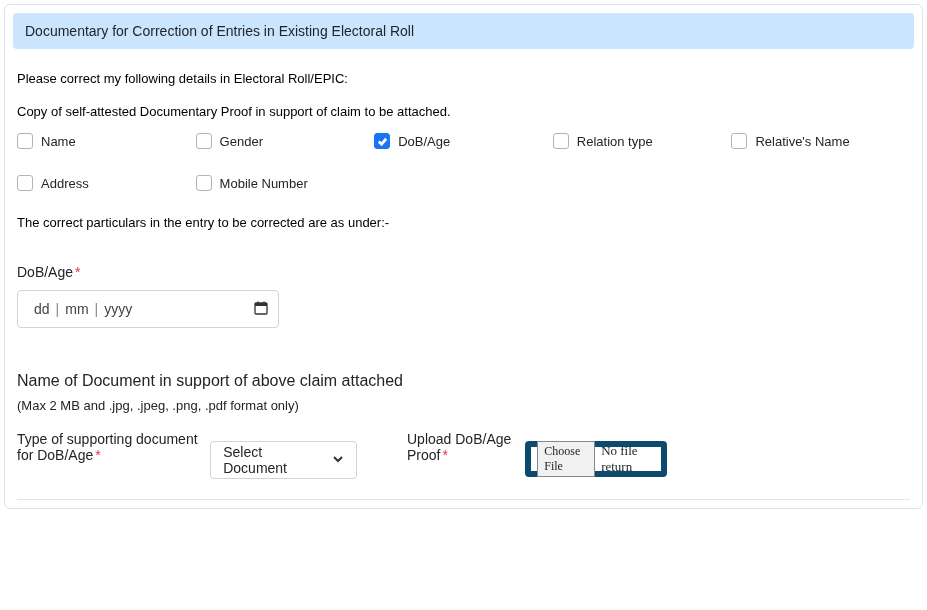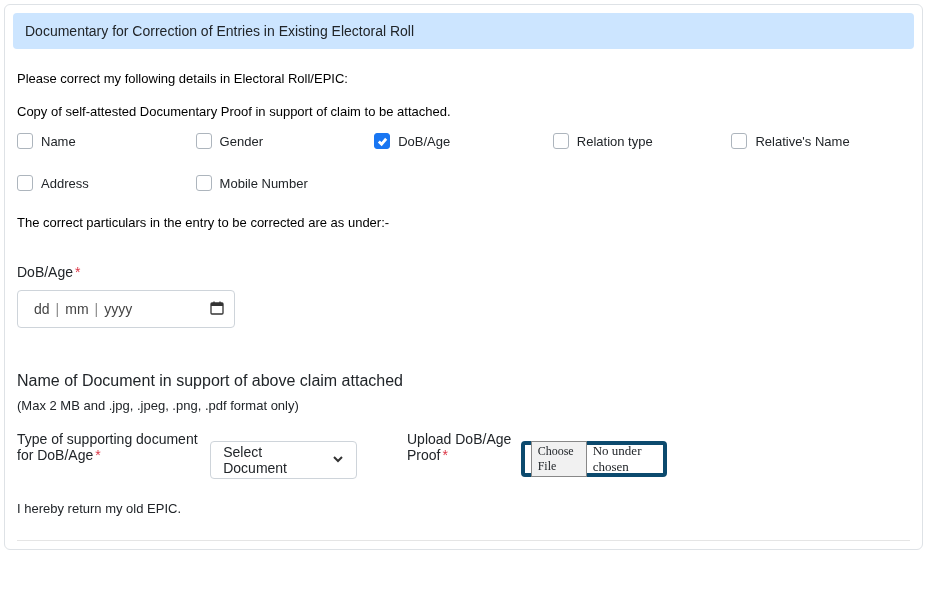--- a/index.html
+++ b/index.html
@@ -88,21 +88,21 @@
     }
     .field-label {
       font-size: 14px;
     }
     .req {
       color: #dc3545;
       margin-left: 2px;
     }
     .date-input {
       margin-top: 10px;
-      width: 218px;
+      width: 262px;
       height: 38px;
       border: 1px solid #ced4da;
       border-radius: 4px;
       display: flex;
       align-items: center;
       padding: 0 10px;
       gap: 0;
       position: relative;
       font-size: 14px;
       color: #444;
@@ -150,21 +150,21 @@
       display: flex;
       align-items: center;
       padding: 0 12px;
       cursor: pointer;
       font-size: 14px;
       gap: 45px;
     }
     .file-box {
       margin-top: 10px;
       height: 36px;
-      border: 4px solid #0c4a6e;
+      border: 6px solid #0c4a6e;
       border-radius: 4px;
       display: flex;
       align-items: center;
       padding: 0 6px;
       gap: 6px;
       font-size: 13px;
     }
     .choose-btn {
       border: 1px solid #888;
       background: #f1f1f1;
@@ -274,26 +274,25 @@
                 </svg>
             </span>
           </div>
         </div>
         <div class="upload-col right">
           <div class="field-label">
             <span>Upload DoB/Age Proof</span><span class="req">*</span>
           </div>
           <div class="file-box">
             <span class="choose-btn">Choose File</span>
-            <span class="file-status">No under chosen</span>
+            <span class="file-status">No file return</span>
           </div>
         </div>
       </div>
     </div>
 
     <div class="declaration">
-      <div>I hereby return my old EPIC.</div>
     </div>
 
     <hr class="divider">
 
   </div>
 </div>
 
 </body></html>

